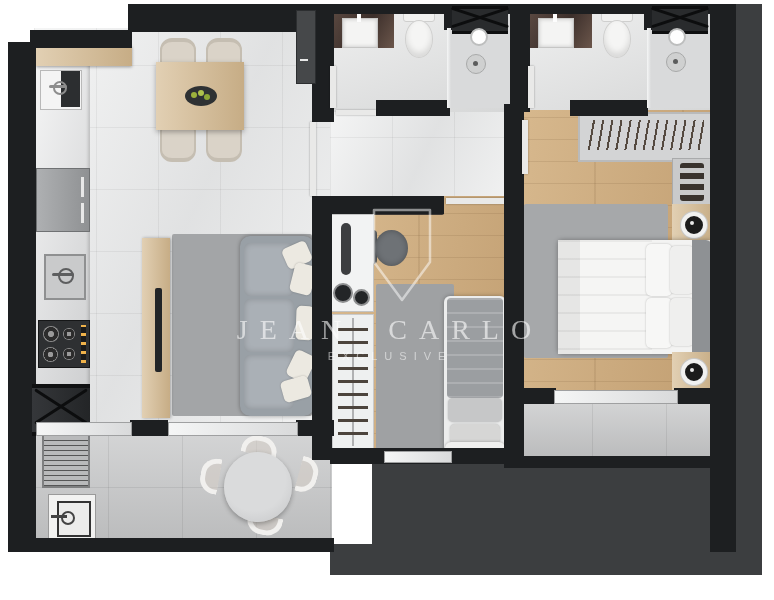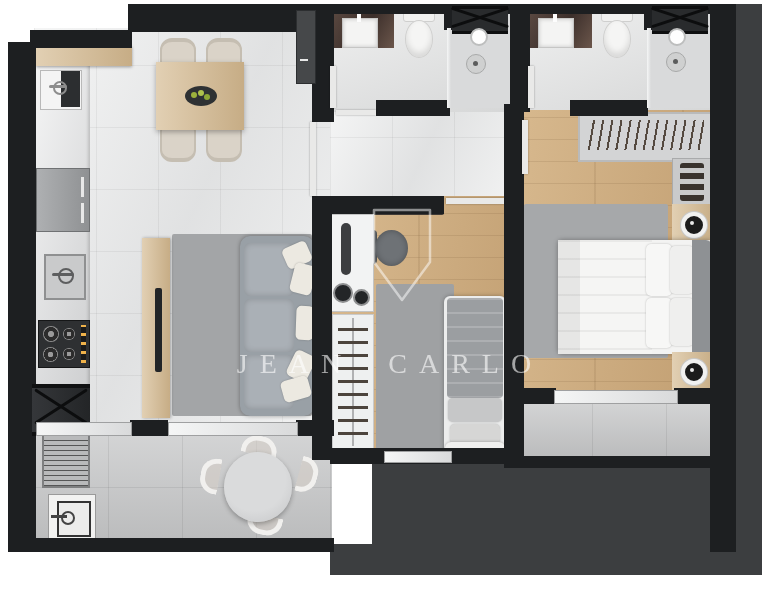--- a/index.html
+++ b/index.html
@@ -261,15 +261,16 @@
     <div class="abs" style="left:22px;top:74px;width:13px;height:13px;border-radius:50%;background:#232527;border:2px solid #8e8f90;"></div>
   </div>
   <div class="abs furn" style="left:332px;top:314px;width:40px;height:134px;background:#eef0f0;border:1px solid #c9cacb;">
     <div class="abs" style="left:19px;top:3px;width:2px;height:128px;background:#b0b1b2;"></div>
     <div class="rungs abs" style="left:5px;top:4px;width:30px;height:126px;"></div>
   </div>
 
   <svg id="wm-shield" class="abs" style="left:362px;top:200px;" width="80" height="110" viewBox="0 0 80 110">
     <polygon points="12,10 68,10 68,62 40,100 12,62" fill="none" stroke="rgba(255,255,255,0.5)" stroke-width="2.5" stroke-linejoin="round"></polygon>
   </svg>
-  <div id="wm-title" class="abs" style="left:222px;top:314px;width:336px;margin-top:34px;">JEAN CARLO</div>
+  <div id="wm-title" class="abs" style="left:222px;top:314px;width:336px;">JEAN CARLO</div>
+  <div id="wm-sub" class="abs" style="left:222px;top:350px;width:336px;">EXCLUSIVE</div>
 
 </div>
 
 </body></html>

